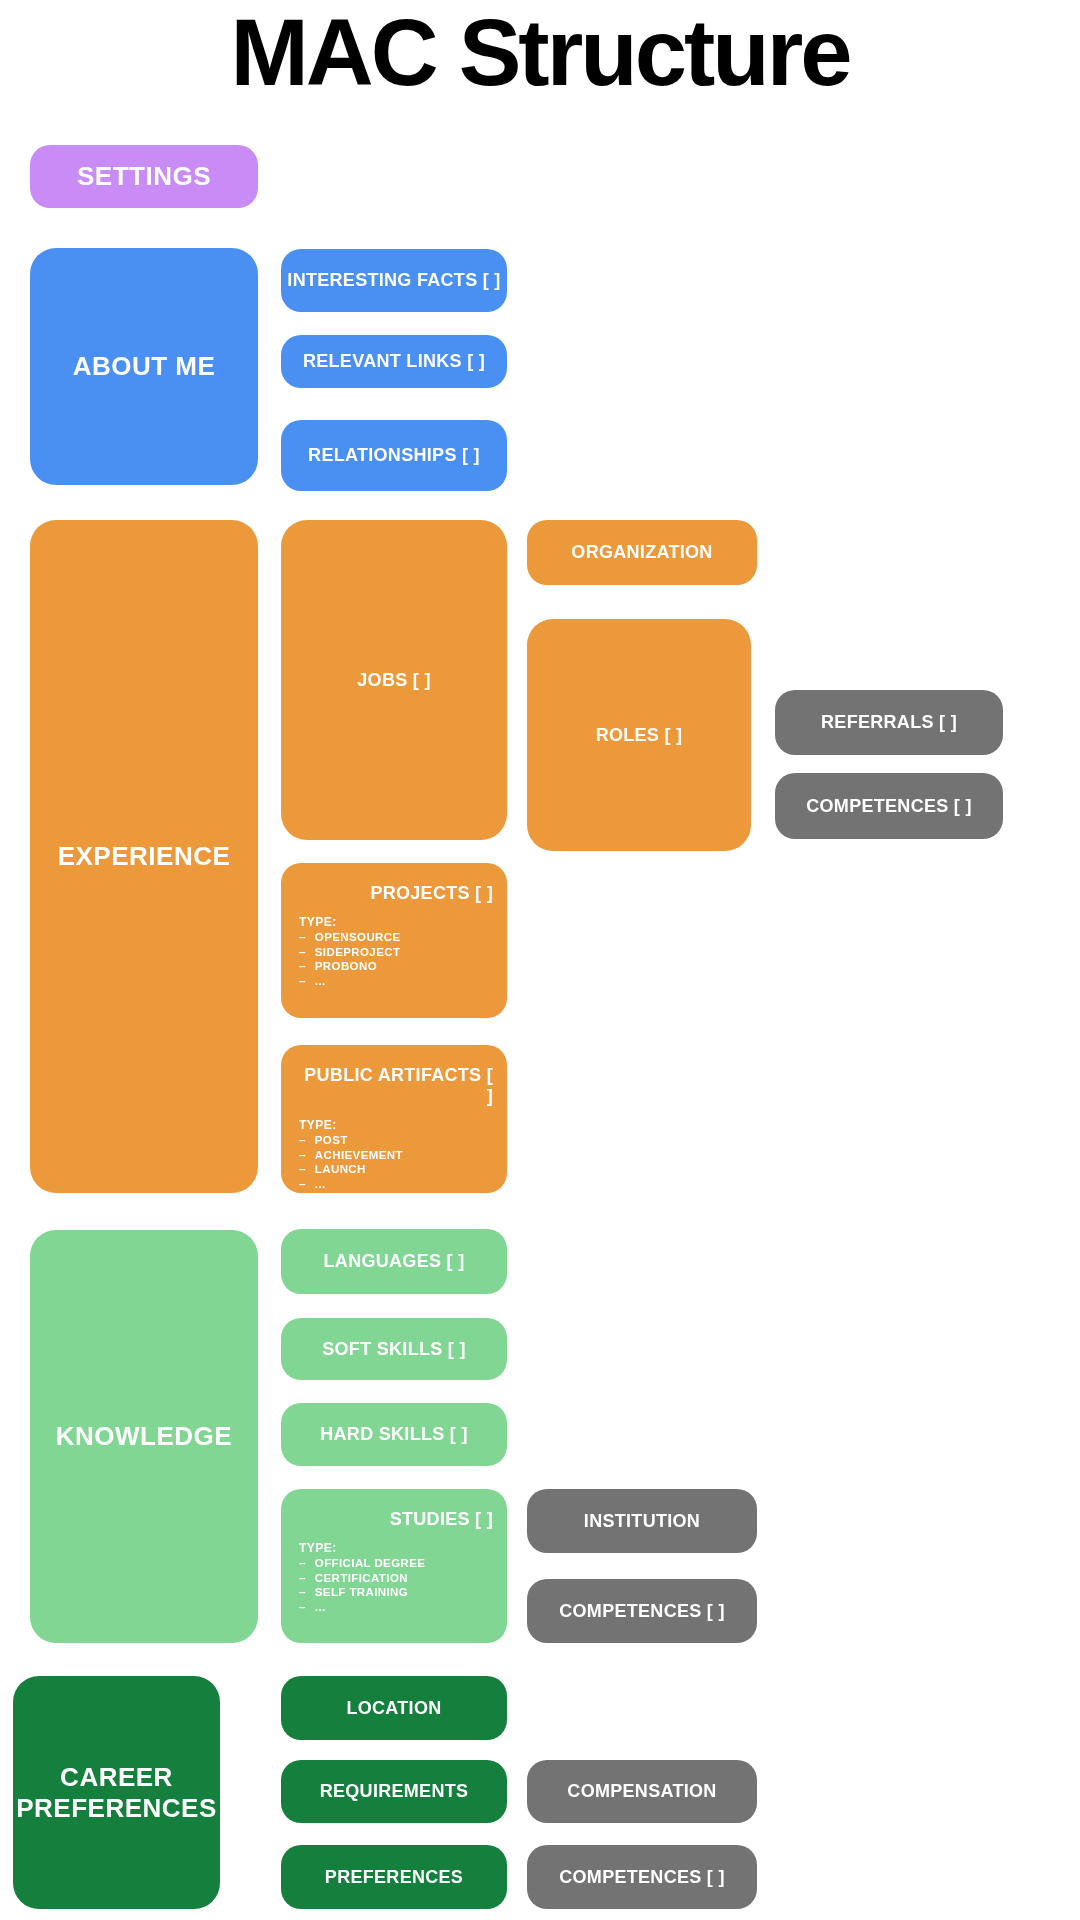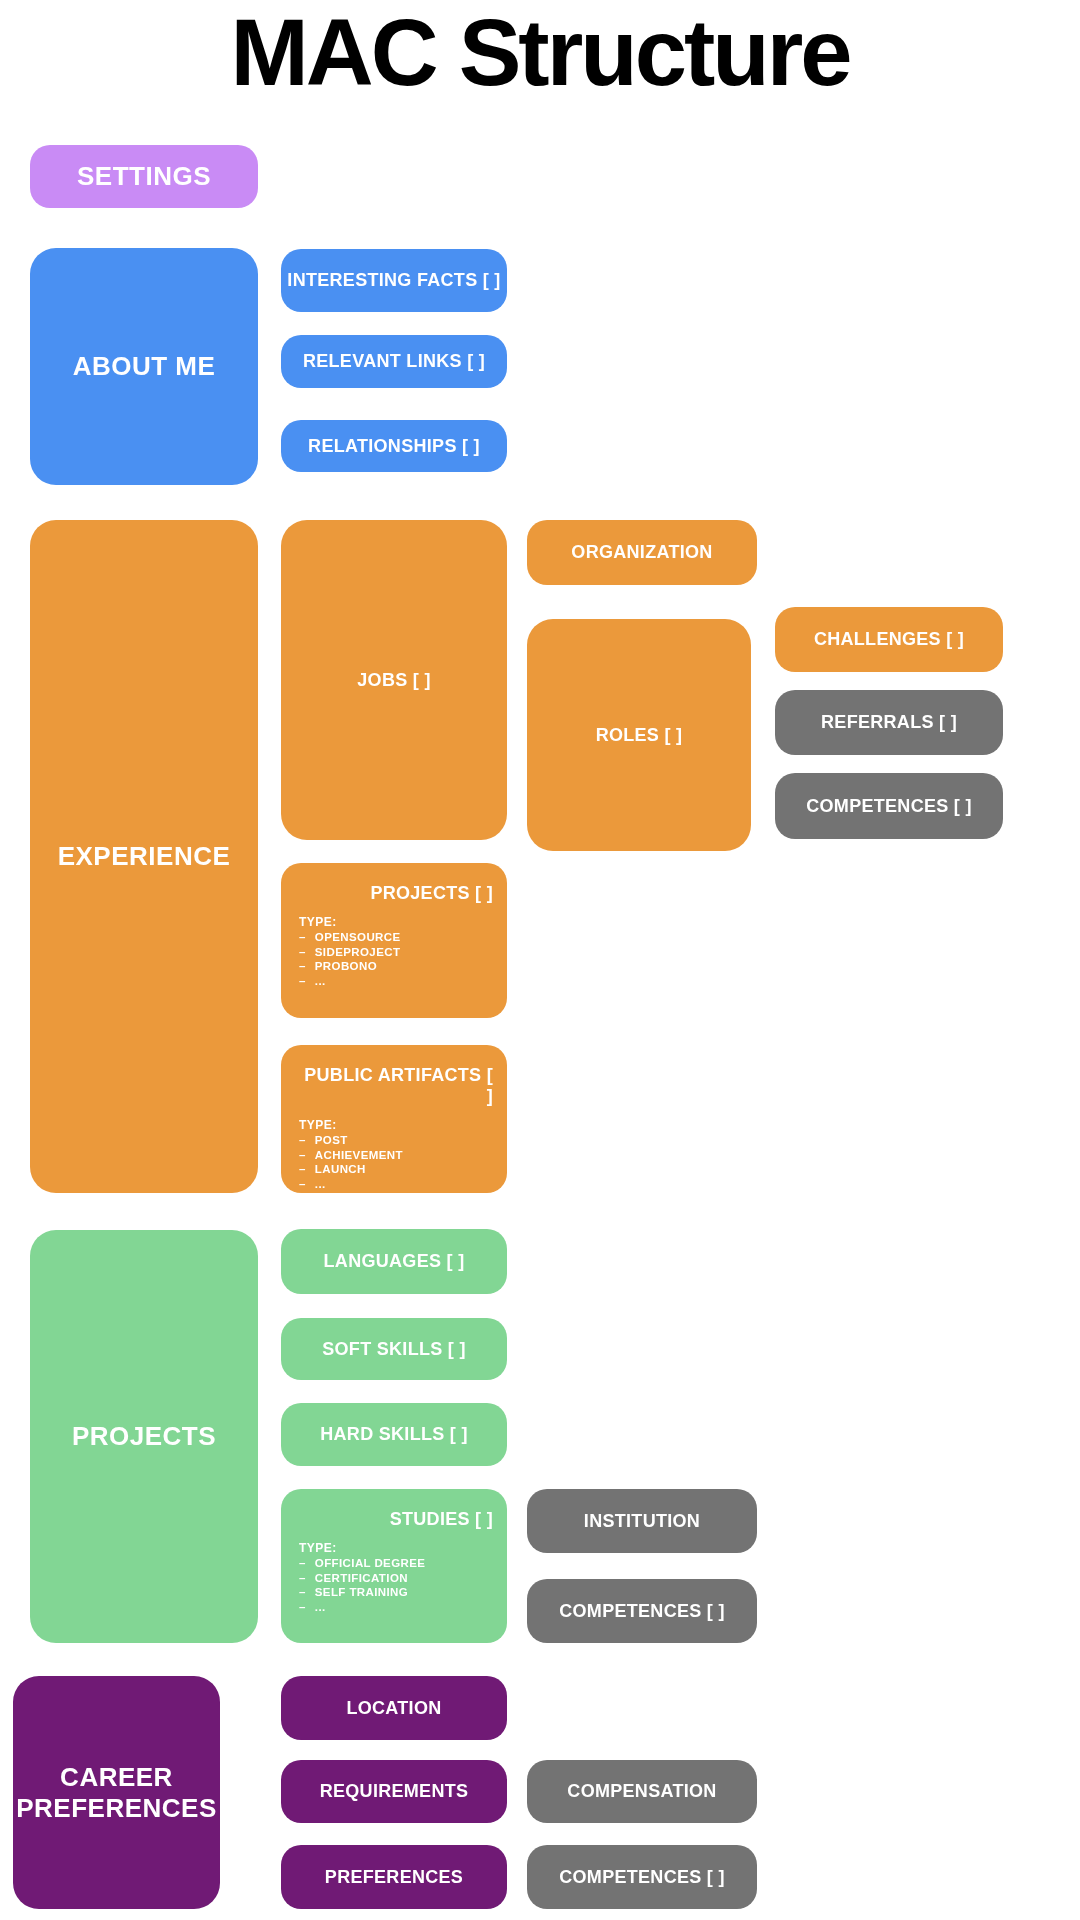--- a/index.html
+++ b/index.html
@@ -8,21 +8,21 @@
   .page-title{position:absolute;top:0;left:0;width:100%;margin:0;text-align:center;
     color:#000;font-size:94px;font-weight:bold;letter-spacing:-3px;line-height:1.12;}
   .block{position:absolute;color:#fff;display:flex;align-items:center;justify-content:center;
     text-align:center;box-sizing:border-box;}
   .r20{border-radius:20px;}
   .r26{border-radius:26px;}
   .purple{background:#C98BF5;}
   .blue{background:#4A90F2;}
   .orange{background:#EB993B;}
   .green{background:#82D694;}
-  .salmon{background:#701a75;justify-content:center;}
+  .salmon{background:#15803d;justify-content:center;}
   .gray{background:#737373;}
   .lbl-lg{font-size:26px;font-weight:bold;letter-spacing:.5px;line-height:1.18;padding:0 12px;}
   .lbl-md{font-size:18px;font-weight:bold;letter-spacing:.3px;padding:0 6px;}
   .titled{flex-direction:column;align-items:stretch;justify-content:flex-start;
     padding:20px 14px 0 18px;text-align:left;}
   .block-title{text-align:right;font-size:18px;font-weight:bold;letter-spacing:.3px;}
   .type-list{margin-top:11px;}
   .type-heading{font-size:12px;font-weight:bold;letter-spacing:.5px;line-height:15px;}
   .type-item{display:flex;gap:9px;font-size:11.5px;font-weight:bold;letter-spacing:.4px;line-height:14.5px;}
   .type-item .dash{flex:0 0 auto;}
@@ -40,38 +40,35 @@
 
   <div class="block blue r26" style="left:30px;top:248px;width:228px;height:237px">
     <span class="lbl-lg">ABOUT ME</span>
   </div>
   <div class="block blue r20" style="left:281px;top:249px;width:226px;height:63px">
     <span class="lbl-md">INTERESTING FACTS [ ]</span>
   </div>
   <div class="block blue r20" style="left:281px;top:335px;width:226px;height:53px">
     <span class="lbl-md">RELEVANT LINKS [ ]</span>
   </div>
-  <div class="block blue r20" style="left:281px;top:420px;width:226px;height:52px">
+  <div class="block blue r20" style="left:281px;top:420px;width:226px;height:71px">
     <span class="lbl-md">RELATIONSHIPS [ ]</span>
   </div>
 
   <div class="block orange r26" style="left:30px;top:520px;width:228px;height:673px">
     <span class="lbl-lg">EXPERIENCE</span>
   </div>
   <div class="block orange r26" style="left:281px;top:520px;width:226px;height:320px">
     <span class="lbl-md">JOBS [ ]</span>
   </div>
   <div class="block orange r20" style="left:527px;top:520px;width:230px;height:65px">
     <span class="lbl-md">ORGANIZATION</span>
   </div>
   <div class="block orange r26" style="left:527px;top:619px;width:224px;height:232px">
     <span class="lbl-md">ROLES [ ]</span>
-  </div>
-  <div class="block orange r20" style="left:775px;top:607px;width:228px;height:65px">
-    <span class="lbl-md">CHALLENGES [ ]</span>
   </div>
   <div class="block gray r20" style="left:775px;top:690px;width:228px;height:65px">
     <span class="lbl-md">REFERRALS [ ]</span>
   </div>
   <div class="block gray r20" style="left:775px;top:773px;width:228px;height:66px">
     <span class="lbl-md">COMPETENCES [ ]</span>
   </div>
 
   <div class="block orange r20 titled" style="left:281px;top:863px;width:226px;height:155px">
     <div class="block-title">PROJECTS [ ]</div>
@@ -113,21 +110,21 @@
         <span>LAUNCH</span>
       </div>
       <div class="type-item">
         <span class="dash">–</span>
         <span>...</span>
       </div>
     </div>
   </div>
 
   <div class="block green r26" style="left:30px;top:1230px;width:228px;height:413px">
-    <span class="lbl-lg">PROJECTS</span>
+    <span class="lbl-lg">KNOWLEDGE</span>
   </div>
   <div class="block green r20" style="left:281px;top:1318px;width:226px;height:62px">
     <span class="lbl-md">SOFT SKILLS [ ]</span>
   </div>
   <div class="block green r20" style="left:281px;top:1229px;width:226px;height:65px">
     <span class="lbl-md">LANGUAGES [ ]</span>
   </div>
   <div class="block green r20" style="left:281px;top:1403px;width:226px;height:63px">
     <span class="lbl-md">HARD SKILLS [ ]</span>
   </div>

